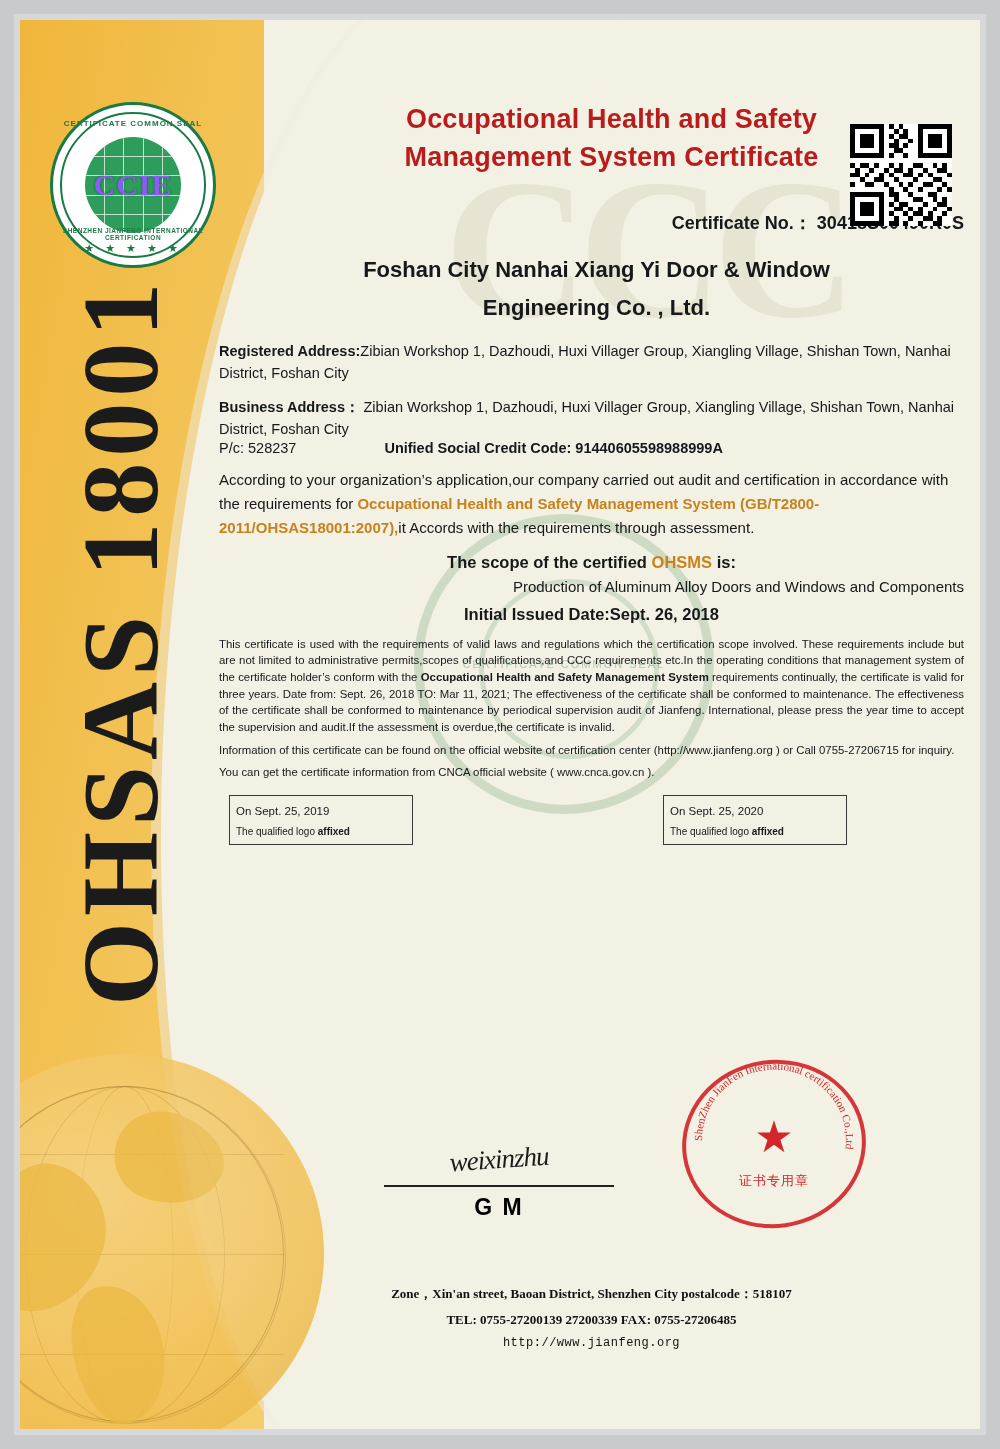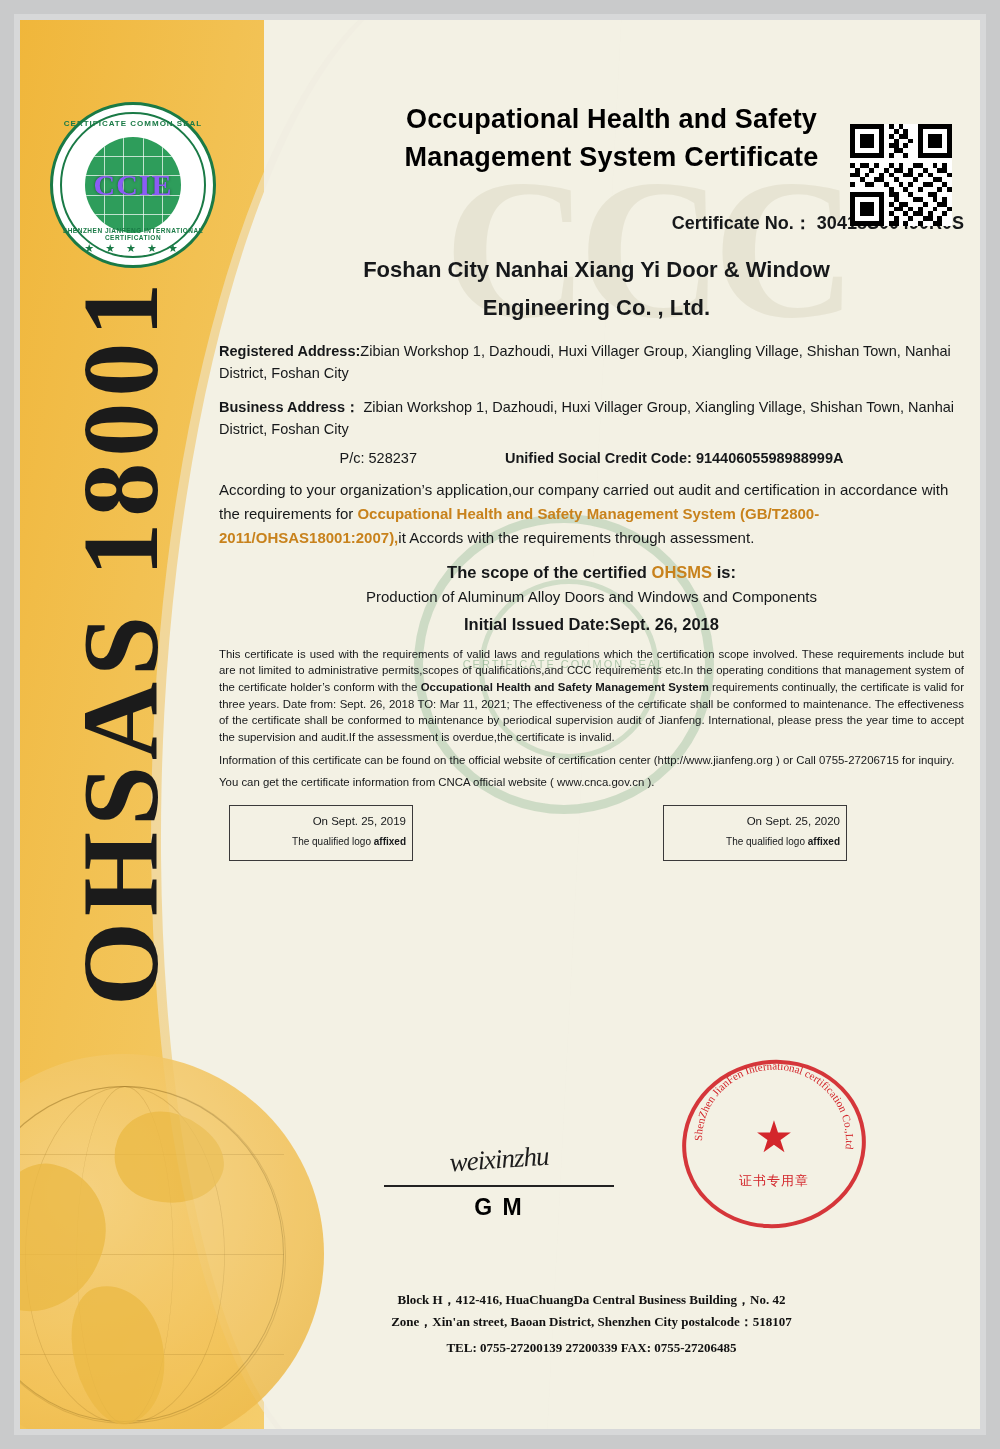--- a/index.html
+++ b/index.html
@@ -134,21 +134,21 @@
 
   
   .content{
     position:absolute;left:205px;top:60px;width:745px;
     z-index:2;
     color:#16181a;
   }
   h1.title{
     margin:26px 0 0 0;
     font-size:27px;line-height:1.42;font-weight:700;
-    color:#000000;
+    color:#b91c1c;
     text-align:center;
     letter-spacing:.2px;
     padding-left:40px;
   }
   .qr{
     position:absolute;right:34px;top:110px;width:102px;height:102px;
     background:#fff;
     z-index:3;
   }
   .qr svg{display:block;}
@@ -164,51 +164,51 @@
     text-align:center;
     font-size:22px;font-weight:700;line-height:1.75;
     padding-left:10px;
   }
   .addr{
     margin-top:12px;
     font-size:14.5px;line-height:1.52;
   }
   .addr b{font-weight:700;}
   .pcline{
-    margin-top:10px;font-size:14.5px;
-    display:flex;gap:88px;justify-content:center;
+    font-size:14.5px;
+    display:flex;gap:88px;
   }
   .pcline .pc{font-weight:400;}
   .pcline .uscc{font-weight:700;}
   .para{
     margin-top:12px;font-size:15px;line-height:1.62;
   }
   .para .hl{color:#c8821c;font-weight:700;}
   .scope-h{
     margin-top:12px;text-align:center;font-size:16.5px;font-weight:700;
   }
   .scope-h .hl{color:#c8821c;}
   .scope-b{
-    margin-top:6px;text-align:center;font-size:15px;
+    margin-top:6px;text-align:right;font-size:15px;
   }
   .issued{
     margin-top:10px;text-align:center;font-size:16.5px;font-weight:700;
   }
   .fineprint{
     margin-top:12px;font-size:11.4px;line-height:1.46;text-align:justify;
   }
   .fineprint b{font-weight:700;}
   .fineprint .blk{margin-top:6px;}
 
   .stamp-row{
     margin-top:14px;display:flex;gap:250px;padding-left:10px;
   }
   .stamp{
-    width:170px;border:1px solid #3a3a3a;padding:9px 6px 13px;
-    text-align:right;background:transparent;
+    width:170px;border:1px solid #3a3a3a;padding:9px 6px 7px;
+    text-align:left;background:transparent;
   }
   .stamp .d{font-size:11.5px;}
   .stamp .q{font-size:10px;margin-top:9px;}
   .stamp .q b{font-weight:700;}
 
   
   .sign-wrap{
     position:absolute;left:370px;top:1130px;width:230px;text-align:center;z-index:3;
   }
   .sign{
@@ -480,19 +480,19 @@
       <defs>
         <path id="arcpath" d="M 18,92 A 72,70 0 1 1 158,92"></path>
       </defs>
       <text><textPath href="#arcpath" startOffset="6%">ShenZhen JianFen International certification Co.,Ltd</textPath></text>
     </svg>
     <div class="star">★</div>
     <div class="cn">证书专用章</div>
   </div>
 
   <div class="footer">
-    <div class="f-line">Block H，412-416, HuaChuangDa Central Business Building，No. 42</div>
     <div class="f-line" style="margin-top:2px">Zone，Xin'an street, Baoan District, Shenzhen City  postalcode：518107</div>
     <div class="f-line" style="margin-top:6px">TEL: 0755-27200139  27200339      FAX: 0755-27206485</div>
+    <div class="f-url">http://www.jianfeng.org</div>
   </div>
 
   <div class="frame-outer"></div>
 </div>
 
 </body></html>

